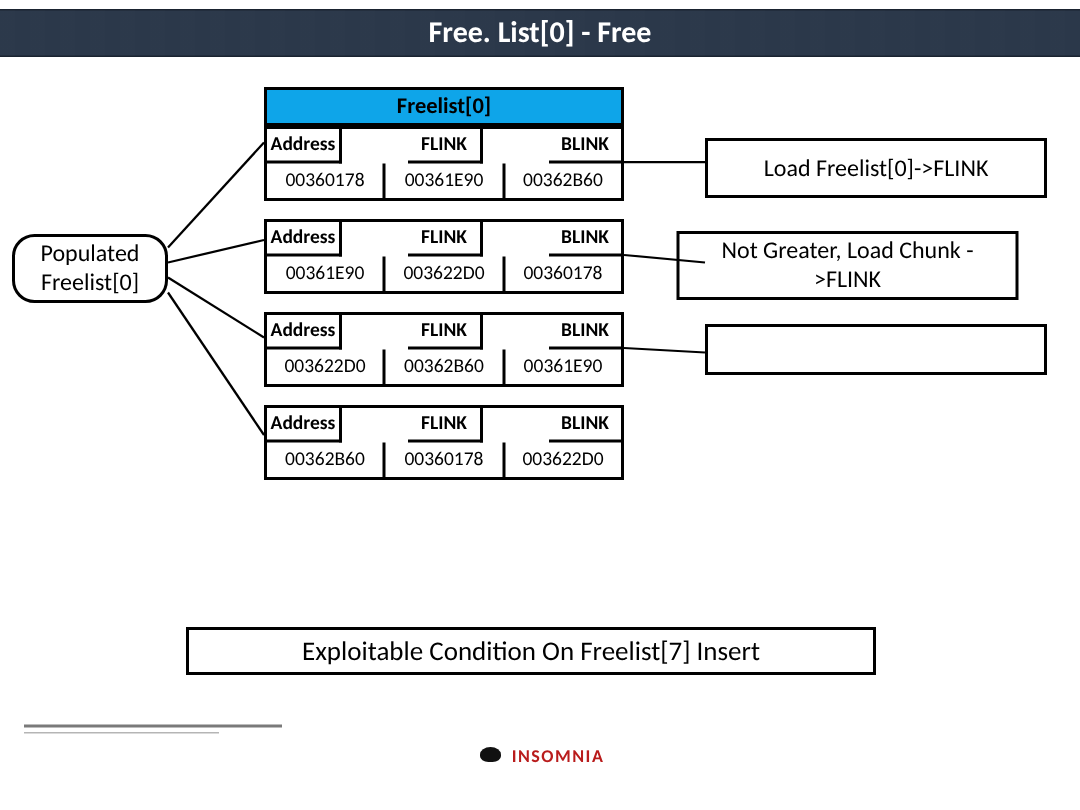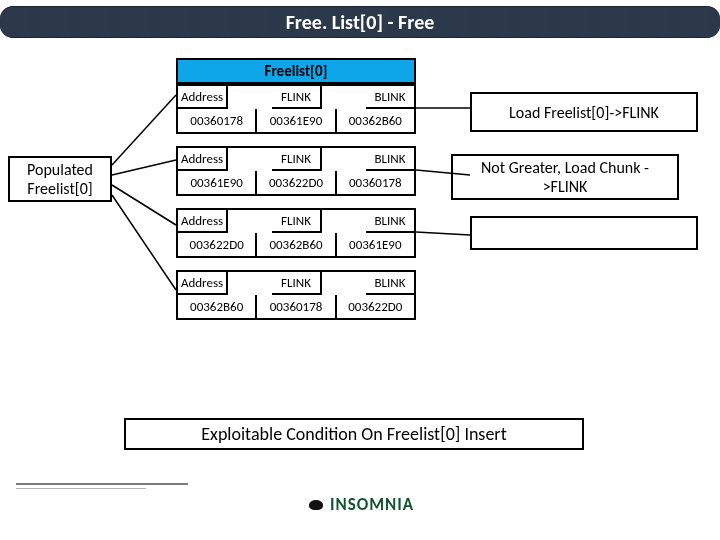--- a/index.html
+++ b/index.html
@@ -5,60 +5,60 @@
   * { box-sizing: border-box; margin: 0; padding: 0; }
   html, body { width: 720px; height: 540px; font-family: Calibri, Arial, sans-serif; background: #fff; overflow: hidden; }
   .slide { position: relative; width: 720px; height: 540px; }
   .title-bar {
     position: absolute; top: 6px; left: 0; width: 720px; height: 32px;
     background: #2b384a; color: #fff; font-size: 20px; font-weight: bold;
     display: flex; align-items: center; justify-content: center;
     background-image:
       linear-gradient(rgba(43,56,74,0.92), rgba(43,56,74,0.92)),
       repeating-linear-gradient(90deg, rgba(255,255,255,0.07) 0 10px, transparent 10px 20px);
-    border-top: 1px solid #1a2330; border-bottom: 1px solid #1a2330; border-radius: 13px;
+    border-top: 1px solid #1a2330; border-bottom: 1px solid #1a2330;
   }
   .freelist-header {
     position: absolute; top: 58px; left: 176px; width: 240px; height: 26px;
     background: #0ea5e9; border: 2px solid #000; font-weight: bold; font-size: 15px;
     display: flex; align-items: center; justify-content: center;
   }
   .tbl {
     position: absolute; left: 176px; width: 240px; border: 2px solid #000;
     font-size: 13px;
   }
   .tbl .row { display: flex; height: 23px; }
   .tbl .cell {
     flex: 1; border-right: 2px solid #000; display: flex; align-items: center; justify-content: center;
   }
   .tbl .cell:last-child { border-right: none; text-align: right; }
-  .tbl .hrow { font-weight: normal; gap: 44px; }
+  .tbl .hrow { font-weight: bold; gap: 44px; }
   .tbl .hrow .cell { border-bottom: 2px solid #000; }
   .t1 { top: 84px; }
   .t2 { top: 146px; }
   .t3 { top: 208px; }
   .t4 { top: 270px; }
   .label-box {
     position: absolute; border: 2px solid #000; background: #fff; font-size: 16px;
     display: flex; align-items: center; justify-content: center; text-align: center;
     padding: 18px 6px;
   }
-  .pop { top: 156px; left: 8px; width: 104px; height: 46px; }
+  .pop { top: 156px; left: 8px; width: 104px; height: 46px; border-radius: 15px; }
   .r1 { top: 92px; left: 470px; width: 228px; height: 32px; }
   .r2 { top: 154px; left: 451px; width: 228px; height: 46px; }
   .r3-back { top: 216px; left: 470px; width: 228px; height: 34px; background:#fff; border:2px solid #000; position:absolute;}
   .r3 { top: 226px; left: 470px; width: 228px; height: 46px; z-index: 3; }
   .bottom-box {
     position: absolute; top: 418px; left: 124px; width: 460px; height: 32px;
     border: 2px solid #000; background: #fff; font-size: 18px;
     display: flex; align-items: center; justify-content: center;
   }
   .footer-logo {
     position: absolute; top: 494px; left: 0; width: 720px; text-align: center;
-    font-size: 17px; font-weight: 800; letter-spacing: 1px; color: #14532d;
+    font-size: 12px; font-weight: 800; letter-spacing: 1px; color: #b91c1c;
   }
   .footer-logo .bug { display:inline-block; width:20px; height:14px; position:relative; top:2px; margin-right:4px;}
   .footer-logo .bug::before{content:""; position:absolute; width:14px; height:10px; background:#111; border-radius:50% 50% 40% 40%; left:3px; top:2px;}
   .hr-thin { position:absolute; left:16px; width:172px; top:483px; border-top:2px solid #7a7a7a;}
   .hr-thin2 { position:absolute; left:16px; width:130px; top:488px; border-top:1px solid #b5b5b5;}
   svg.connectors { position: absolute; top: 0; left: 0; width: 720px; height: 540px; pointer-events: none; }
 </style>
 </head>
 <body>
 
@@ -117,21 +117,21 @@
       <div class="cell">00360178</div>
       <div class="cell">003622D0</div>
     </div>
   </div>
 
   <div class="label-box pop">Populated Freelist[0]</div>
   <div class="label-box r1">Load Freelist[0]-&gt;FLINK</div>
   <div class="label-box r2">Not Greater, Load Chunk -&gt;FLINK</div>
   <div class="r3-back"></div>
 
-  <div class="bottom-box">Exploitable Condition On Freelist[0] Insert</div>
+  <div class="bottom-box">Exploitable Condition On Freelist[7] Insert</div>
 
   <div class="hr-thin"></div>
   <div class="hr-thin2"></div>
   <div class="footer-logo">
     <span class="bug"></span><span>INSOMNIA</span>
   </div>
 
   <svg class="connectors">
 
     <line x1="112" y1="165" x2="176" y2="95" stroke="#000" stroke-width="1.5"></line>

